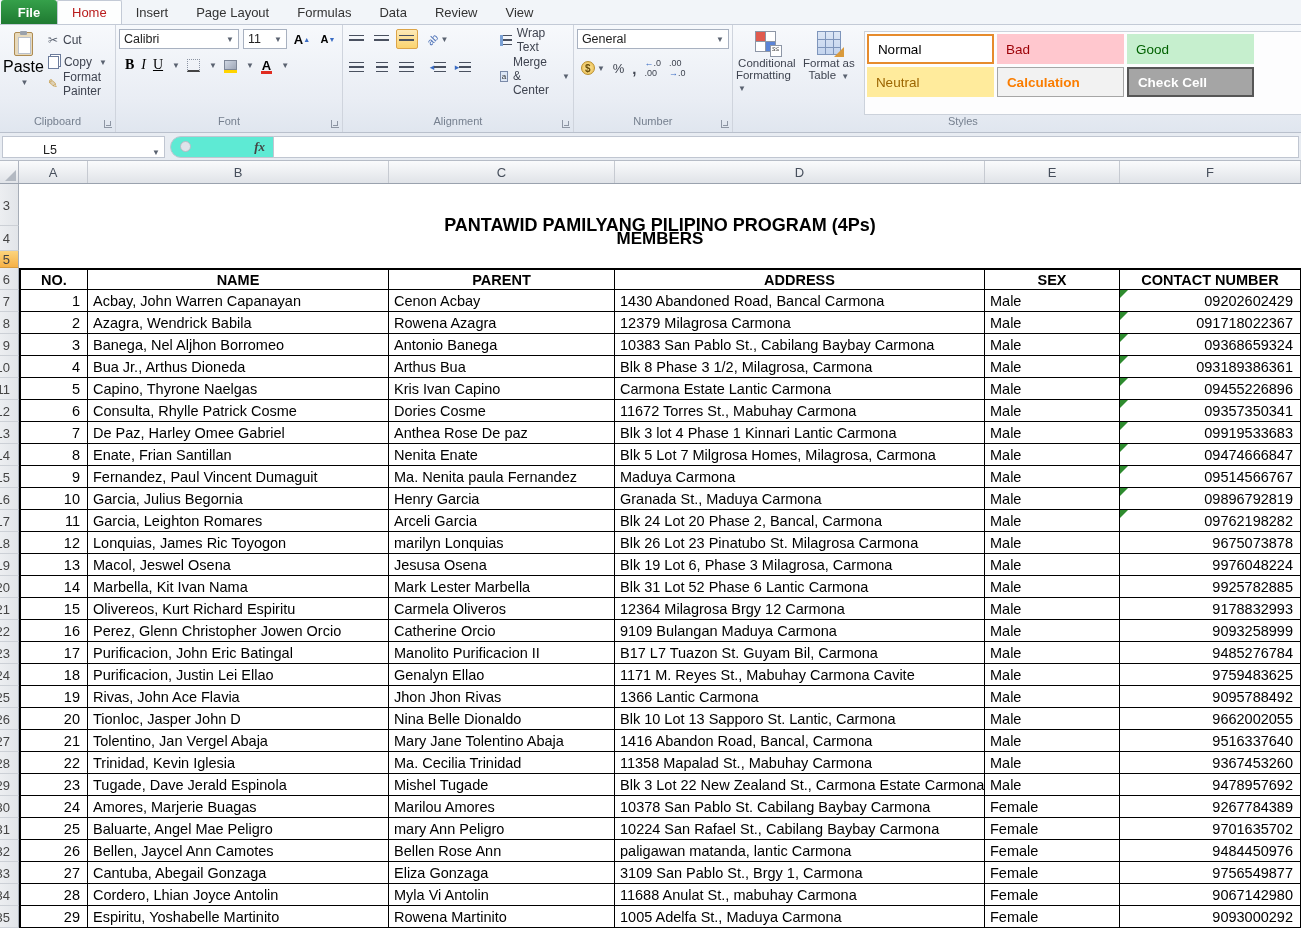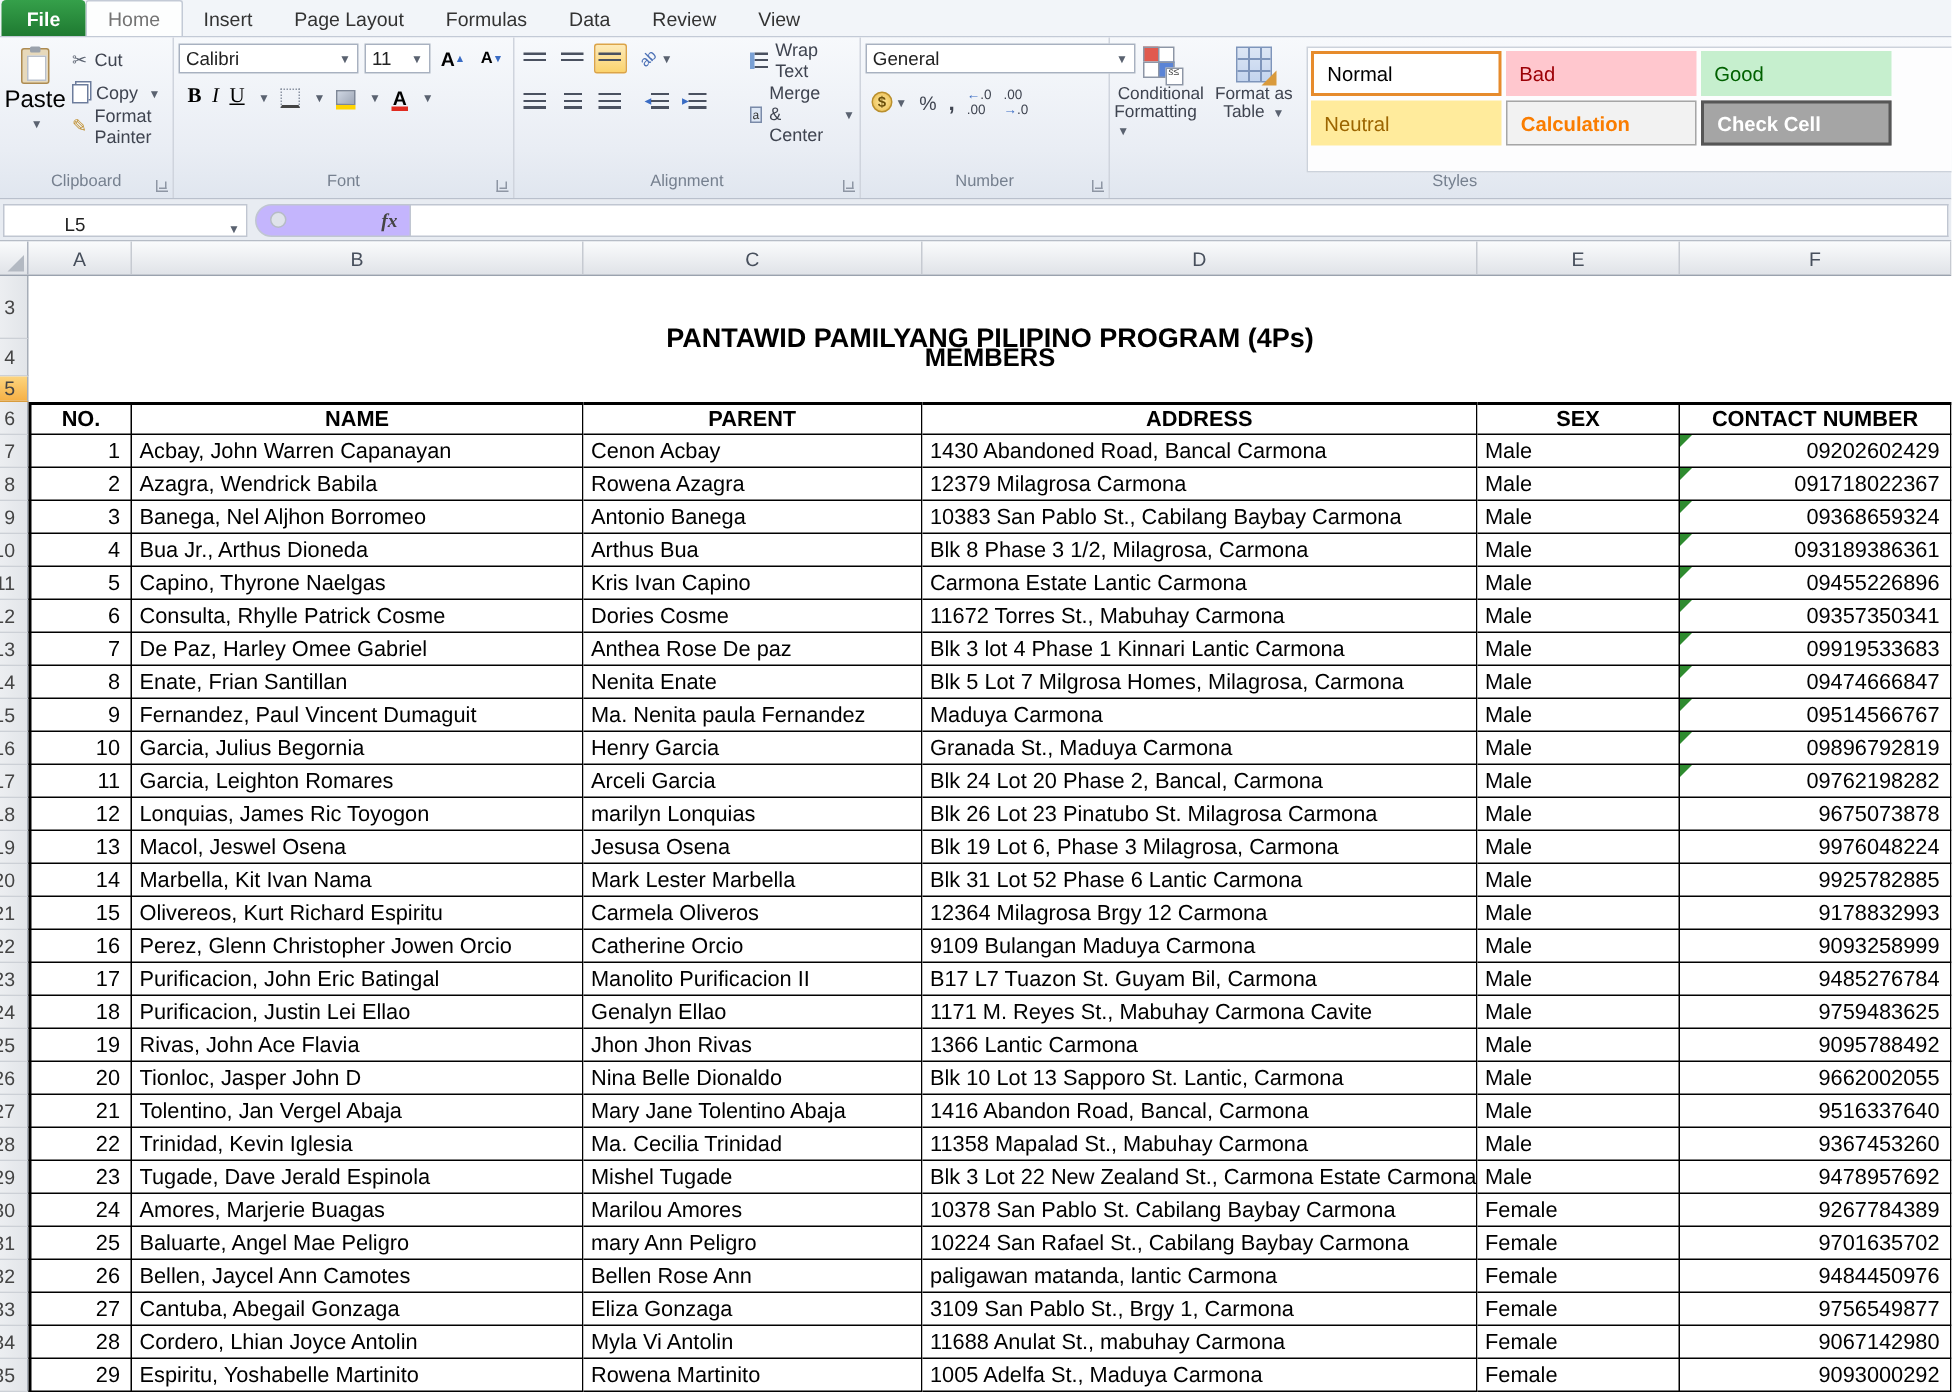--- a/index.html
+++ b/index.html
@@ -4,21 +4,21 @@
 <style>
   * { box-sizing: border-box; margin:0; padding:0; }
   html,body { width:1301px; height:930px; overflow:hidden; background:#fff;
     font-family:"Liberation Sans","DejaVu Sans",sans-serif; }
   
   .tabbar { height:25px; background:#f2f5f9; display:flex; align-items:flex-end; border-bottom:1px solid #c3cad6; }
   .filetab { width:56px; height:24px; background:linear-gradient(#35a04a,#1f7a31); color:#fff;
     font-weight:bold; font-size:13px; display:flex; align-items:center; justify-content:center;
     border-radius:3px 3px 0 0; margin-left:1px; }
   .tab { height:24px; padding:0 14px; font-size:13px; color:#333; display:flex; align-items:center; }
-  .tab.active { background:#fdfefe; border:1px solid #c3cad6; border-bottom:none; border-radius:2px 2px 0 0; color:#737373; }
+  .tab.active { background:#fdfefe; border:1px solid #c3cad6; border-bottom:none; border-radius:2px 2px 0 0; color:#b91c1c; }
   
   .ribbon { height:108px; background:linear-gradient(#f7f9fc,#e9edf4 70%,#e0e6ef); border-bottom:1px solid #b9c0cc; display:flex; }
   .grp { position:relative; border-right:1px solid #cfd4dd; display:flex; flex-direction:column; }
   .gc { flex:1; padding:4px 3px 0 3px; }
   .gl { height:17px; text-align:center; font-size:11px; color:#76808f; }
   .dl { position:absolute; right:3px; bottom:4px; width:8px; height:8px;
     border-left:1px solid #8e96a4; border-bottom:1px solid #8e96a4; }
   .dl:after { content:""; position:absolute; right:1px; bottom:1px; width:4px; height:4px;
     border-right:1px solid #8e96a4; border-bottom:1px solid #8e96a4; }
   .srow { display:flex; align-items:center; height:22px; gap:5px; padding-left:4px; font-size:12px; color:#3f4450; }
@@ -74,21 +74,21 @@
   .chip1 { background:#FFC7CE; color:#9C0006; }
   .chip2 { background:#C6EFCE; color:#006100; }
   .chip3 { background:#FFEB9C; color:#9C6500; }
   .chip4 { background:#F2F2F2; color:#FA7D00; font-weight:bold; border:1px solid #a6a6a6; }
   .chip5 { background:#A5A5A5; color:#fff; font-weight:bold; border:2px solid #565656; }
   
   .fbar { height:28px; background:#e8ecf2; border-bottom:1px solid #b6bcc6; display:flex; align-items:center; padding:0 2px; }
   .namebox { width:163px; height:22px; background:#fff; border:1px solid #c0c6d1; display:flex; align-items:flex-end; }
   .namebox .nbv { margin-left:40px; font-size:12.5px; color:#222; flex:1; }
   .namebox .dd { margin-right:4px; }
-  .fxcap { margin-left:5px; width:104px; height:22px; background:#c4b5fd; border:1px solid #c0c6d1;
+  .fxcap { margin-left:5px; width:104px; height:22px; background:#5eead4; border:1px solid #c0c6d1;
     border-radius:11px 0 0 11px; display:flex; align-items:center; }
   .fxcap .circ { width:11px; height:11px; border-radius:50%; background:#dfe3ea; border:1px solid #b6bcc6; margin-left:9px; }
   .fxlab { margin-left:auto; margin-right:8px; font-size:13px; color:#444;
     font-family:"Liberation Serif",serif; font-style:italic; font-weight:bold; }
   .fmlfield { flex:1; height:22px; background:#fff; border:1px solid #c0c6d1; border-left:none; }
   
   .colheads { height:23px; display:flex; background:linear-gradient(#fafbfc,#e0e3e8); border-bottom:1px solid #9aa2ae; }
   .corner { width:19px; position:relative; border-right:1px solid #aeb4bf; }
   .corner i { position:absolute; right:2px; bottom:2px; width:0; height:0;
     border-left:11px solid transparent; border-bottom:11px solid #b3b9c2; }
@@ -251,21 +251,21 @@
           <span class="dd">▼</span>
         </div>
       </div>
     </div>
     <div class="gl">Alignment</div>
     <span class="dl"></span>
   </div>
 
   <div class="grp" style="width:166px">
     <div class="gc">
-      <div class="combo" style="width:180px">
+      <div class="combo" style="width:152px">
         <span>General</span>
           <span class="dd">▼</span>
       </div>
       <div style="display:flex;gap:8px;align-items:center;margin-top:9px;padding-left:4px">
         <span style="display:flex;align-items:center">
             <span class="coin">$</span>
             <span class="dd">▼</span>
           </span>
         <span style="font-size:13px;color:#3f4450">%</span>
         <span style="font-size:15px;font-weight:bold;color:#3f4450">,</span>

